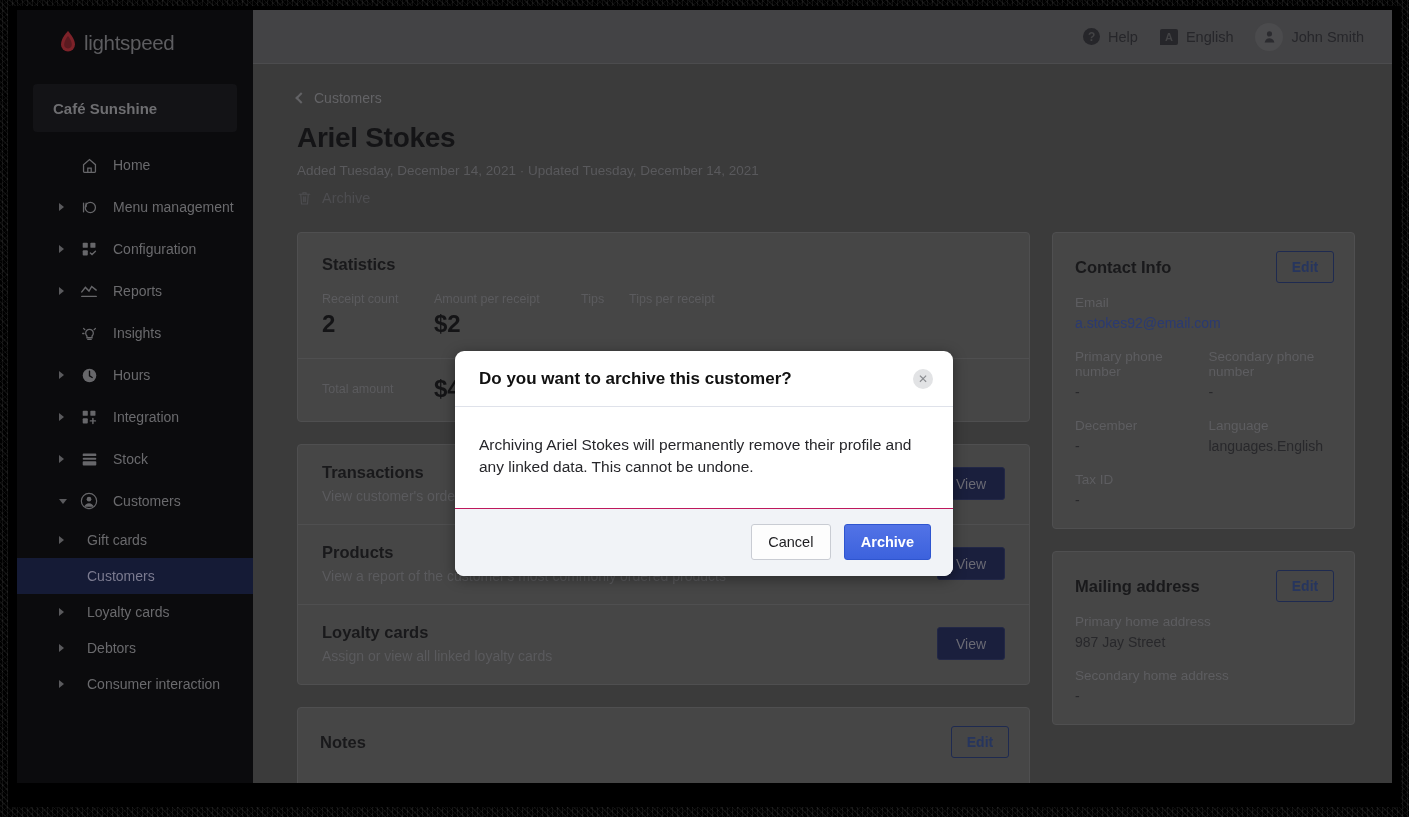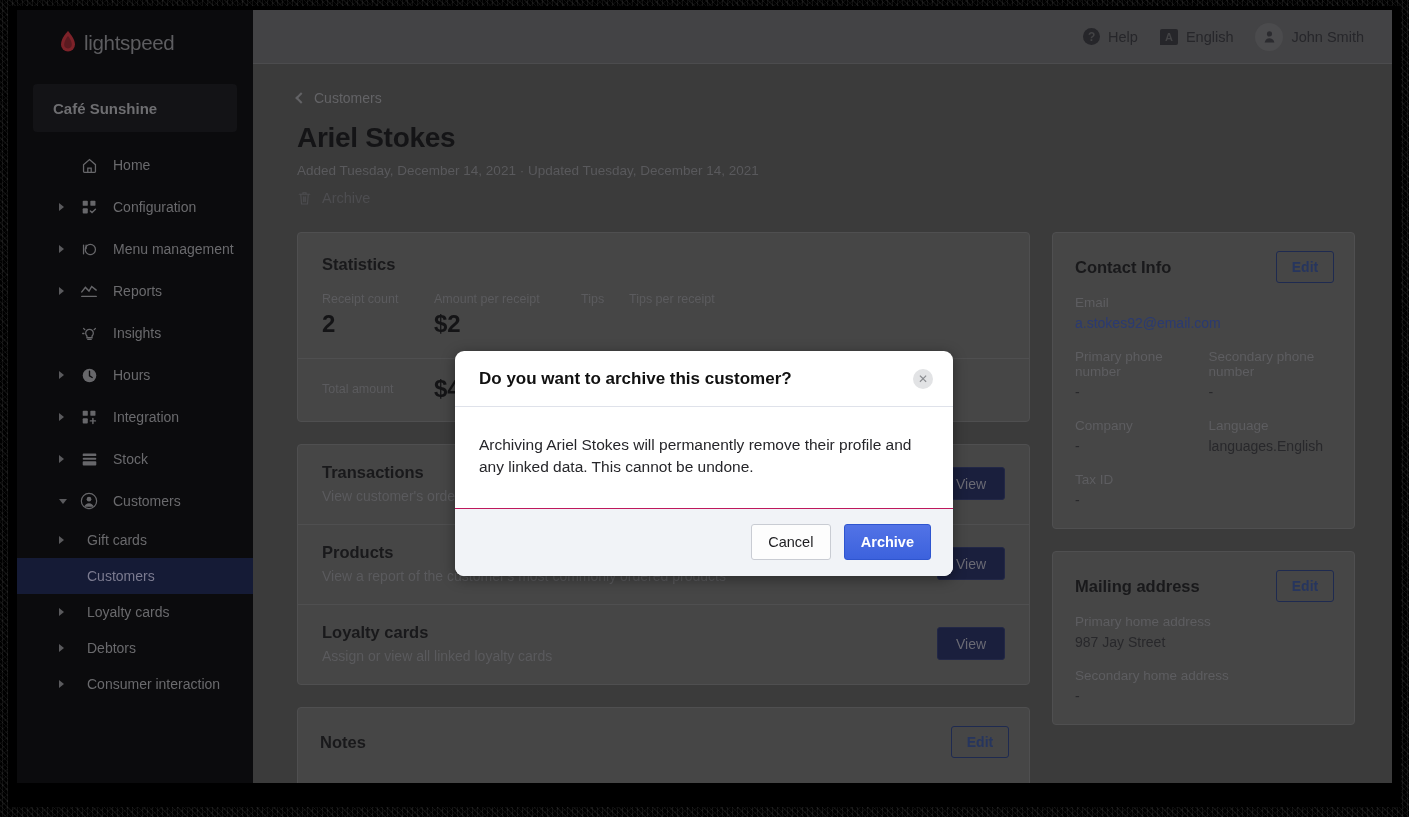--- a/index.html
+++ b/index.html
@@ -425,39 +425,39 @@
             <path d="M3 9l7-6 7 6v8a1 1 0 0 1-1 1H4a1 1 0 0 1-1-1z"></path>
             <path d="M8 18v-5h4v5"></path>
           </svg>
         </span>
         <span class="nav-label">Home</span>
       </div>
 
       <div class="nav-item">
         <span class="caret"></span>
         <span class="nav-icon">
+          <svg width="17" height="17" viewBox="0 0 20 20" fill="none" stroke="currentColor" stroke-width="1.5">
+            <circle cx="11" cy="10" r="6"></circle>
+            <path d="M3 5v10M6 5v4" stroke-linecap="round"></path>
+          </svg>
+        </span>
+        <span class="nav-label">Menu management</span>
+      </div>
+
+      <div class="nav-item">
+        <span class="caret"></span>
+        <span class="nav-icon">
           <svg width="17" height="17" viewBox="0 0 20 20" fill="currentColor">
             <rect x="2" y="2" width="6" height="6" rx="1"></rect>
             <rect x="11" y="2" width="6" height="6" rx="1"></rect>
             <rect x="2" y="11" width="6" height="6" rx="1"></rect>
             <path d="M11 14l2 2 4-4" fill="none" stroke="currentColor" stroke-width="1.6" stroke-linecap="round"></path>
           </svg>
         </span>
         <span class="nav-label">Configuration</span>
-      </div>
-
-      <div class="nav-item">
-        <span class="caret"></span>
-        <span class="nav-icon">
-          <svg width="17" height="17" viewBox="0 0 20 20" fill="none" stroke="currentColor" stroke-width="1.5">
-            <circle cx="11" cy="10" r="6"></circle>
-            <path d="M3 5v10M6 5v4" stroke-linecap="round"></path>
-          </svg>
-        </span>
-        <span class="nav-label">Menu management</span>
       </div>
 
       <div class="nav-item">
         <span class="caret"></span>
         <span class="nav-icon">
           <svg width="18" height="18" viewBox="0 0 20 20" fill="none" stroke="currentColor" stroke-width="1.6" stroke-linecap="round">
             <path d="M2 11l4-5 4 4 3-5 5 4"></path>
             <path d="M2 16h16"></path>
           </svg>
         </span>
@@ -669,21 +669,21 @@
                 <div class="field-label">Primary phone number</div>
                 <div class="field-value">-</div>
               </div>
               <div>
                 <div class="field-label">Secondary phone number</div>
                 <div class="field-value">-</div>
               </div>
             </div>
             <div class="two-col field-block">
               <div>
-                <div class="field-label">Company</div>
+                <div class="field-label">December</div>
                 <div class="field-value">-</div>
               </div>
               <div>
                 <div class="field-label">Language</div>
                 <div class="field-value">languages.English</div>
               </div>
             </div>
             <div>
               <div class="field-label">Tax ID</div>
               <div class="field-value">-</div>

